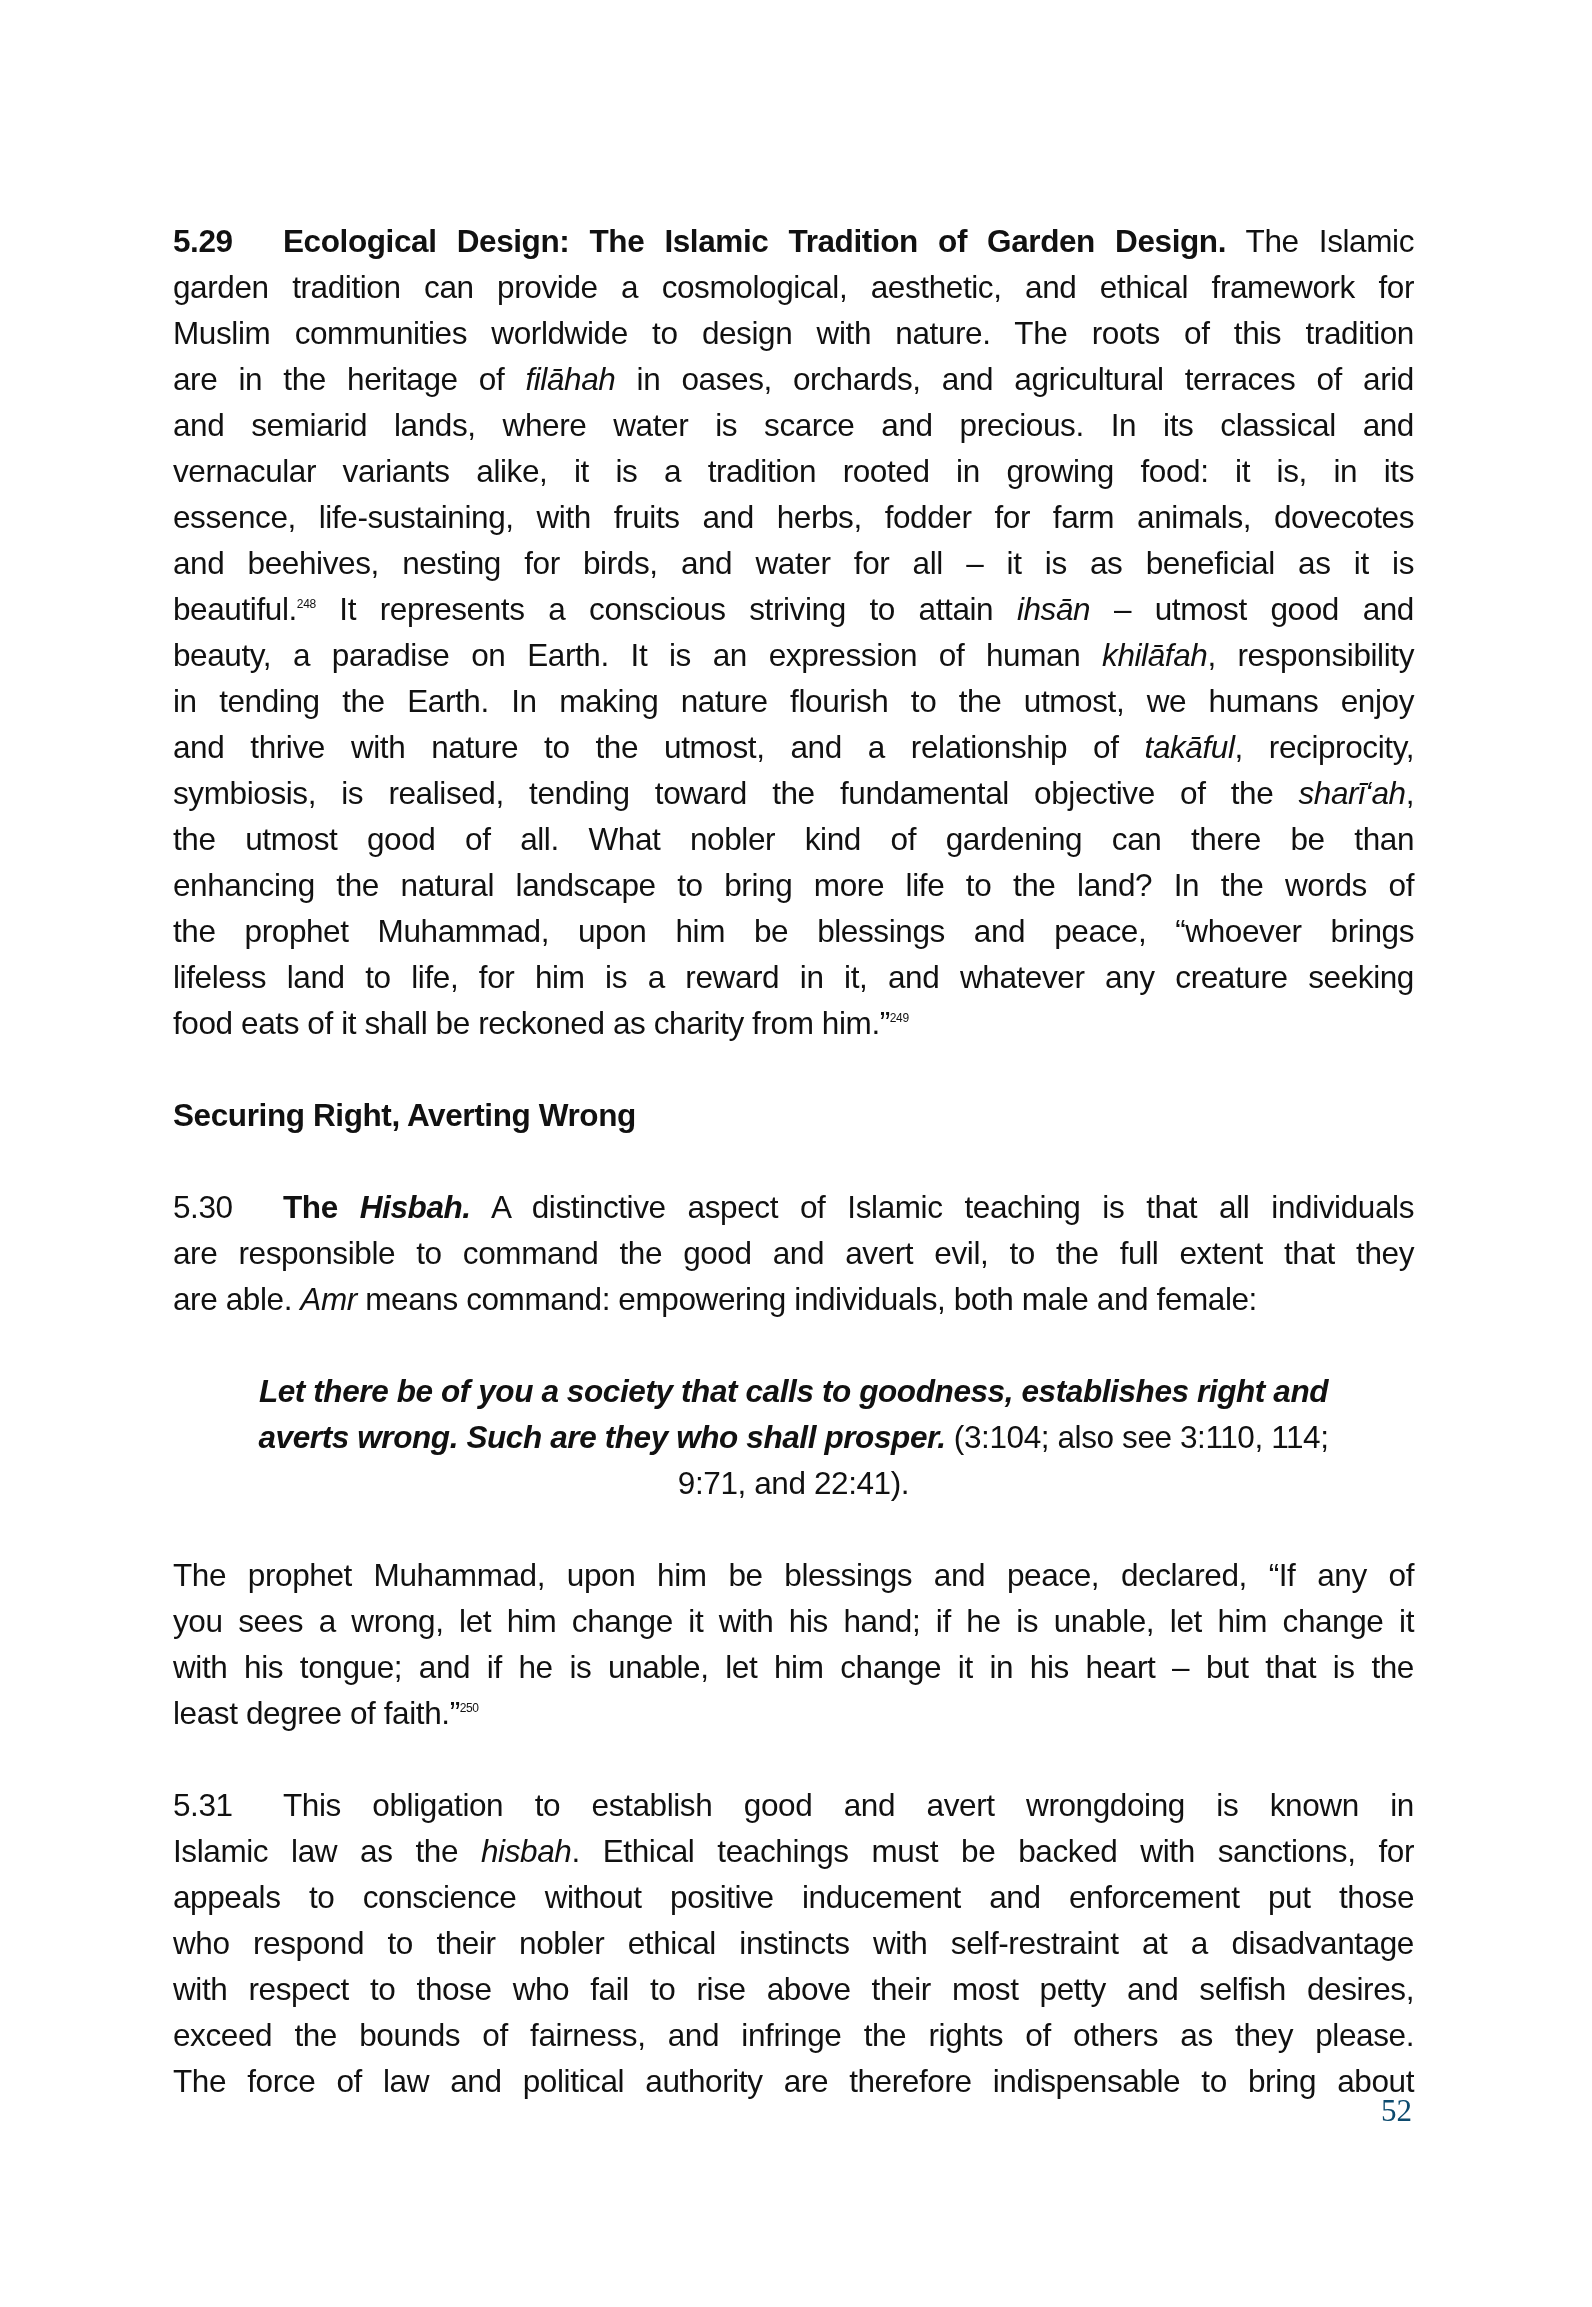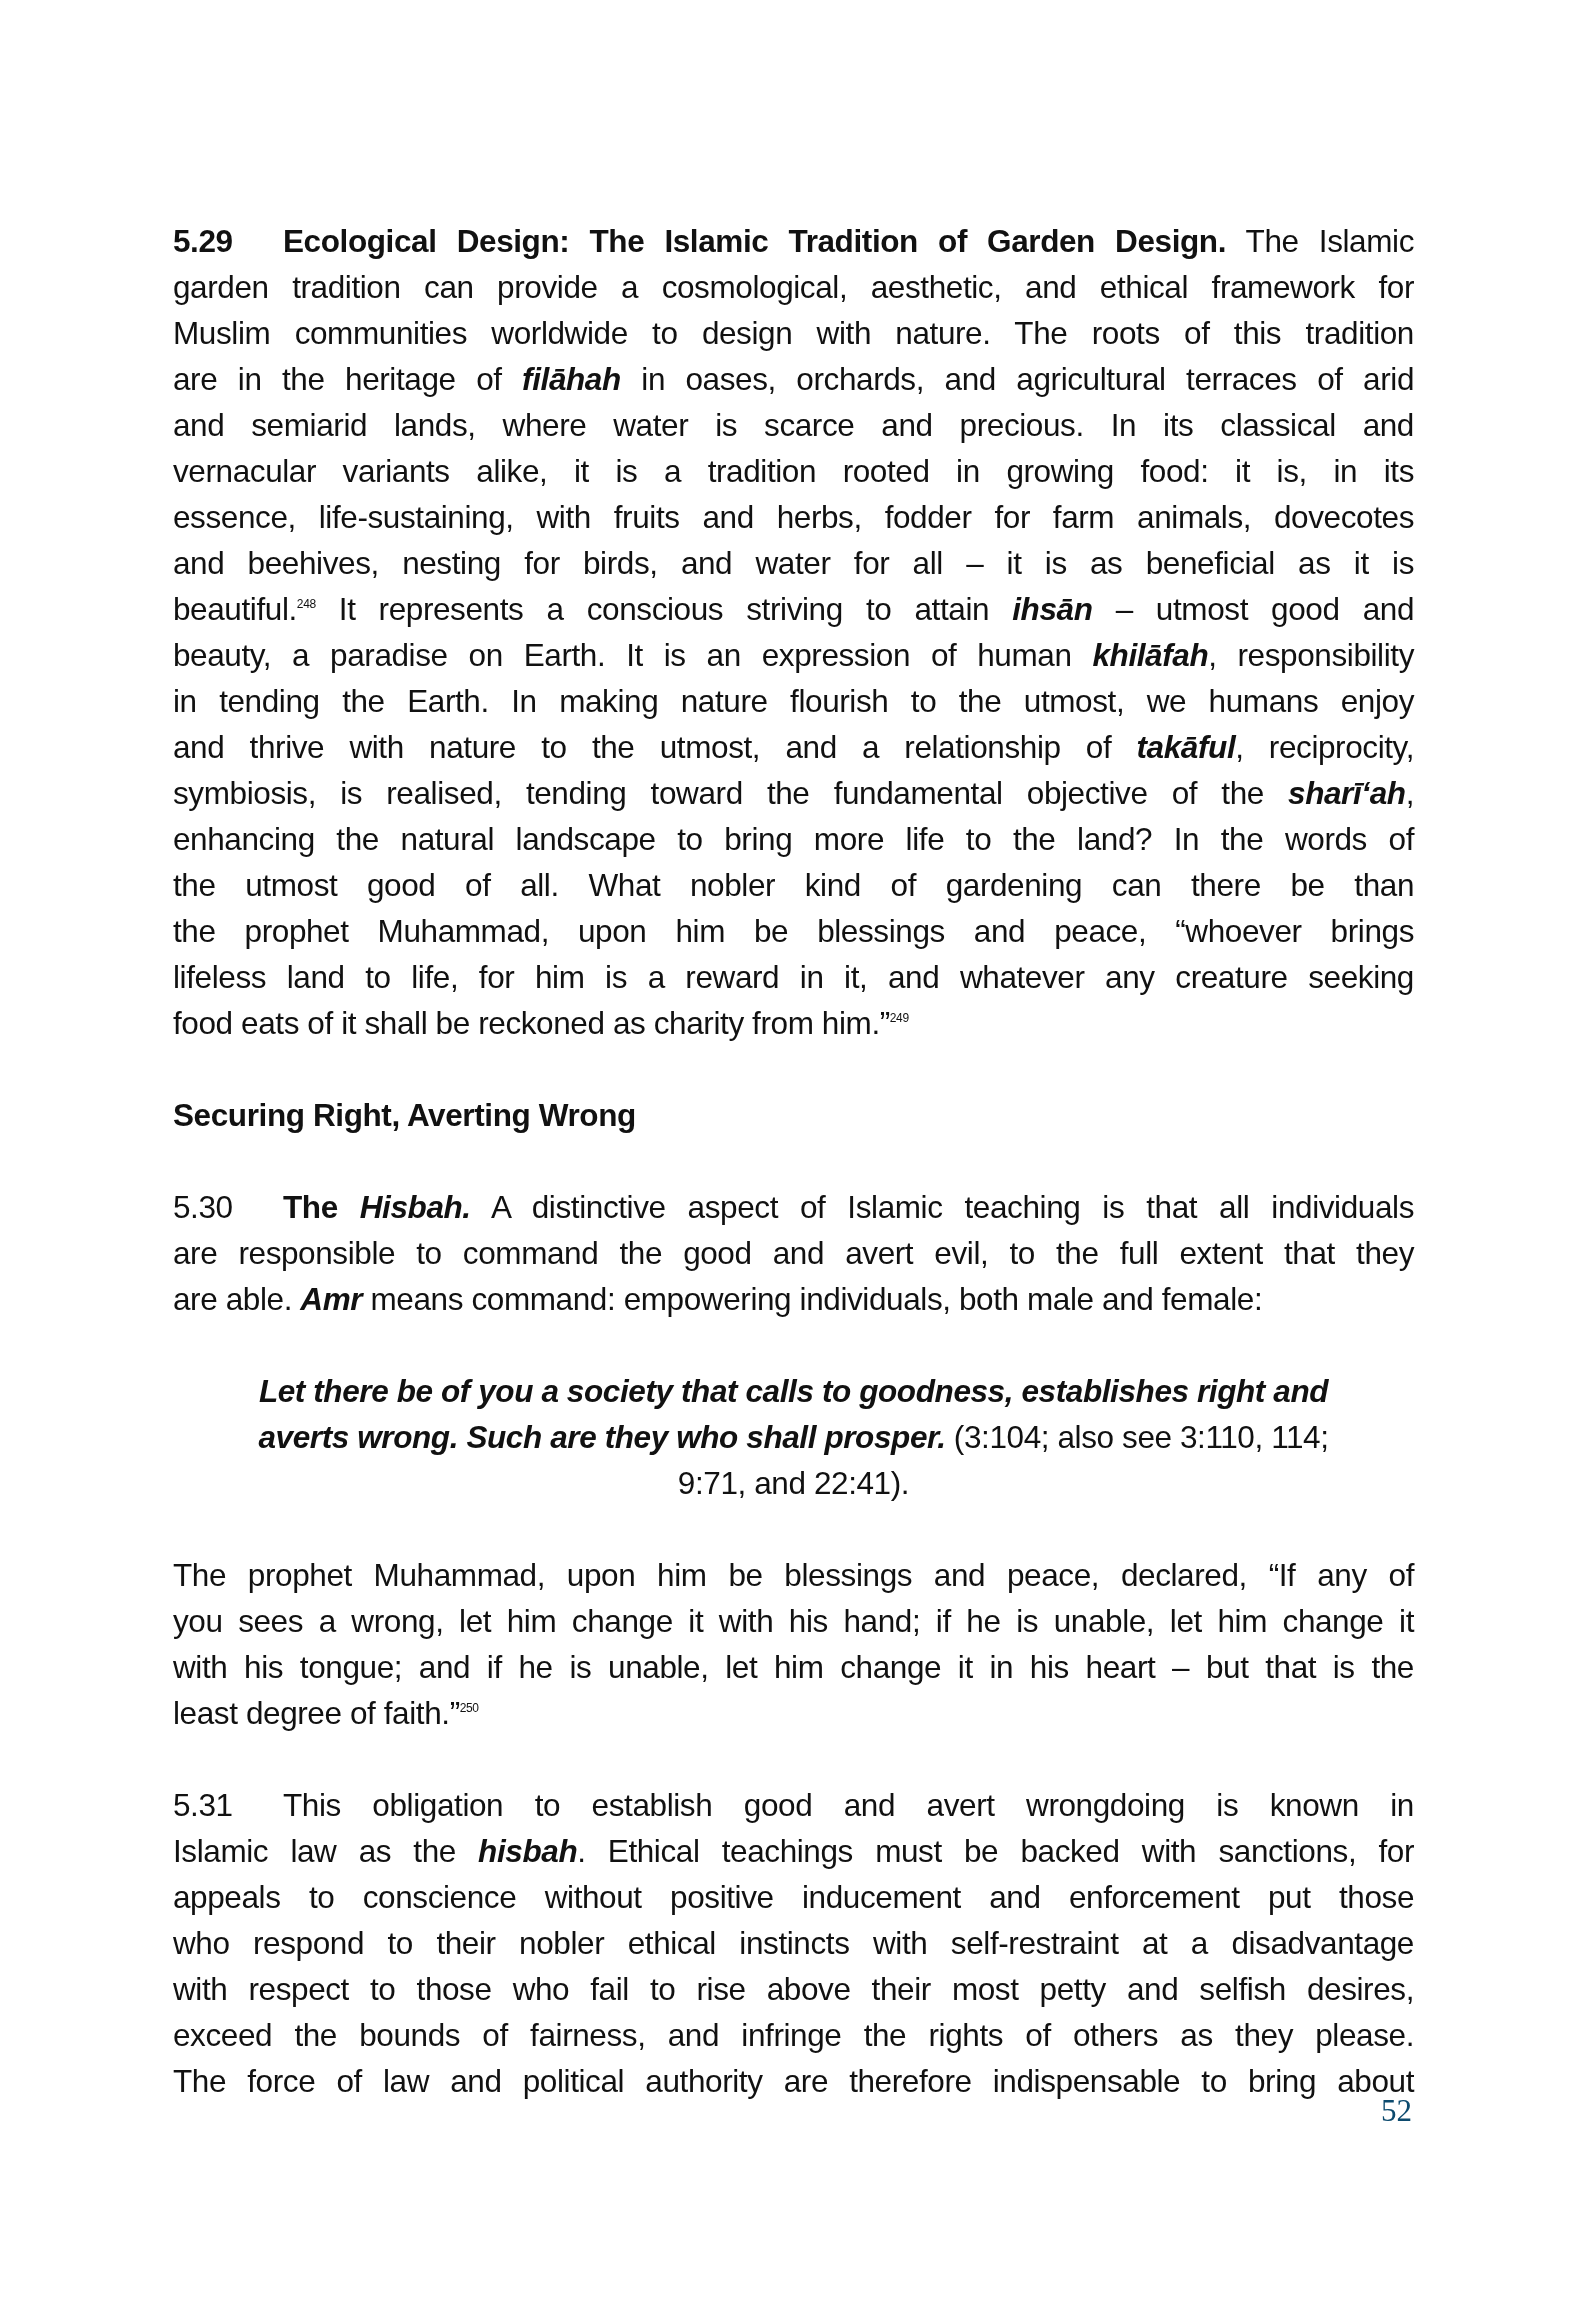--- a/index.html
+++ b/index.html
@@ -3,21 +3,21 @@
 <meta charset="utf-8">
 <style>
   html, body { margin: 0; padding: 0; background: #ffffff; }
   body { width: 1593px; height: 2307px; position: relative; overflow: hidden; color: #111; }
   .page { position: absolute; left: 173px; top: 170px; width: 1241px;
           font-family: "Liberation Sans", sans-serif; font-size: 31.5px; line-height: 46px; margin-top: 48px; }
   .line { display: block; white-space: nowrap; text-align: justify; text-align-last: justify; height: 46px; letter-spacing: -0.4px; }
   .line.last { text-align-last: left; }
   .center { text-align: right; text-align-last: center; }
   .b { font-weight: bold; }
-  .i { font-style: italic; font-weight: bold; }
+  .i { font-style: italic; }
   sup { font-size: 12px; line-height: 0; vertical-align: 11.7px; }
   .gap { height: 46px; }
   .num { display: inline-block; width: 110px; }
   .num2 { display: inline-block; width: 110px; }
   .num3 { display: inline-block; width: 110px; }
   .quote-block { padding: 0 44px; }
   .page-number { position: absolute; left: 1381px; top: 2093px; font-family: "Liberation Serif", serif; font-size: 31px; color: #0c4a6e; }
 </style>
 </head>
 <body>
@@ -31,22 +31,22 @@
     <span class="line"><span>are in the heritage of </span><span class="i">filāhah</span><span> in oases, orchards, and agricultural terraces of arid</span></span>
     <span class="line">and semiarid lands, where water is scarce and precious. In its classical and</span>
     <span class="line">vernacular variants alike, it is a tradition rooted in growing food: it is, in its</span>
     <span class="line">essence, life-sustaining, with fruits and herbs, fodder for farm animals, dovecotes</span>
     <span class="line">and beehives, nesting for birds, and water for all – it is as beneficial as it is</span>
     <span class="line"><span>beautiful.</span><sup>248</sup><span> It represents a conscious striving to attain </span><span class="i">ihsān</span><span> – utmost good and</span></span>
     <span class="line"><span>beauty, a paradise on Earth. It is an expression of human </span><span class="i">khilāfah</span><span>, responsibility</span></span>
     <span class="line">in tending the Earth. In making nature flourish to the utmost, we humans enjoy</span>
     <span class="line"><span>and thrive with nature to the utmost, and a relationship of </span><span class="i">takāful</span><span>, reciprocity,</span></span>
     <span class="line"><span>symbiosis, is realised, tending toward the fundamental objective of the </span><span class="i">sharī‘ah</span><span>,</span></span>
+    <span class="line">the utmost good of all. What nobler kind of gardening can there be than</span>
     <span class="line">enhancing the natural landscape to bring more life to the land? In the words of</span>
-    <span class="line">the utmost good of all. What nobler kind of gardening can there be than</span>
     <span class="line">the prophet Muhammad, upon him be blessings and peace, “whoever brings</span>
     <span class="line">lifeless land to life, for him is a reward in it, and whatever any creature seeking</span>
     <span class="line last"><span>food eats of it shall be reckoned as charity from him.”</span><sup>249</sup></span>
   </div>
 
   <div class="gap"></div>
 
   <span class="line last b">Securing Right, Averting Wrong</span>
 
   <div class="gap"></div>

